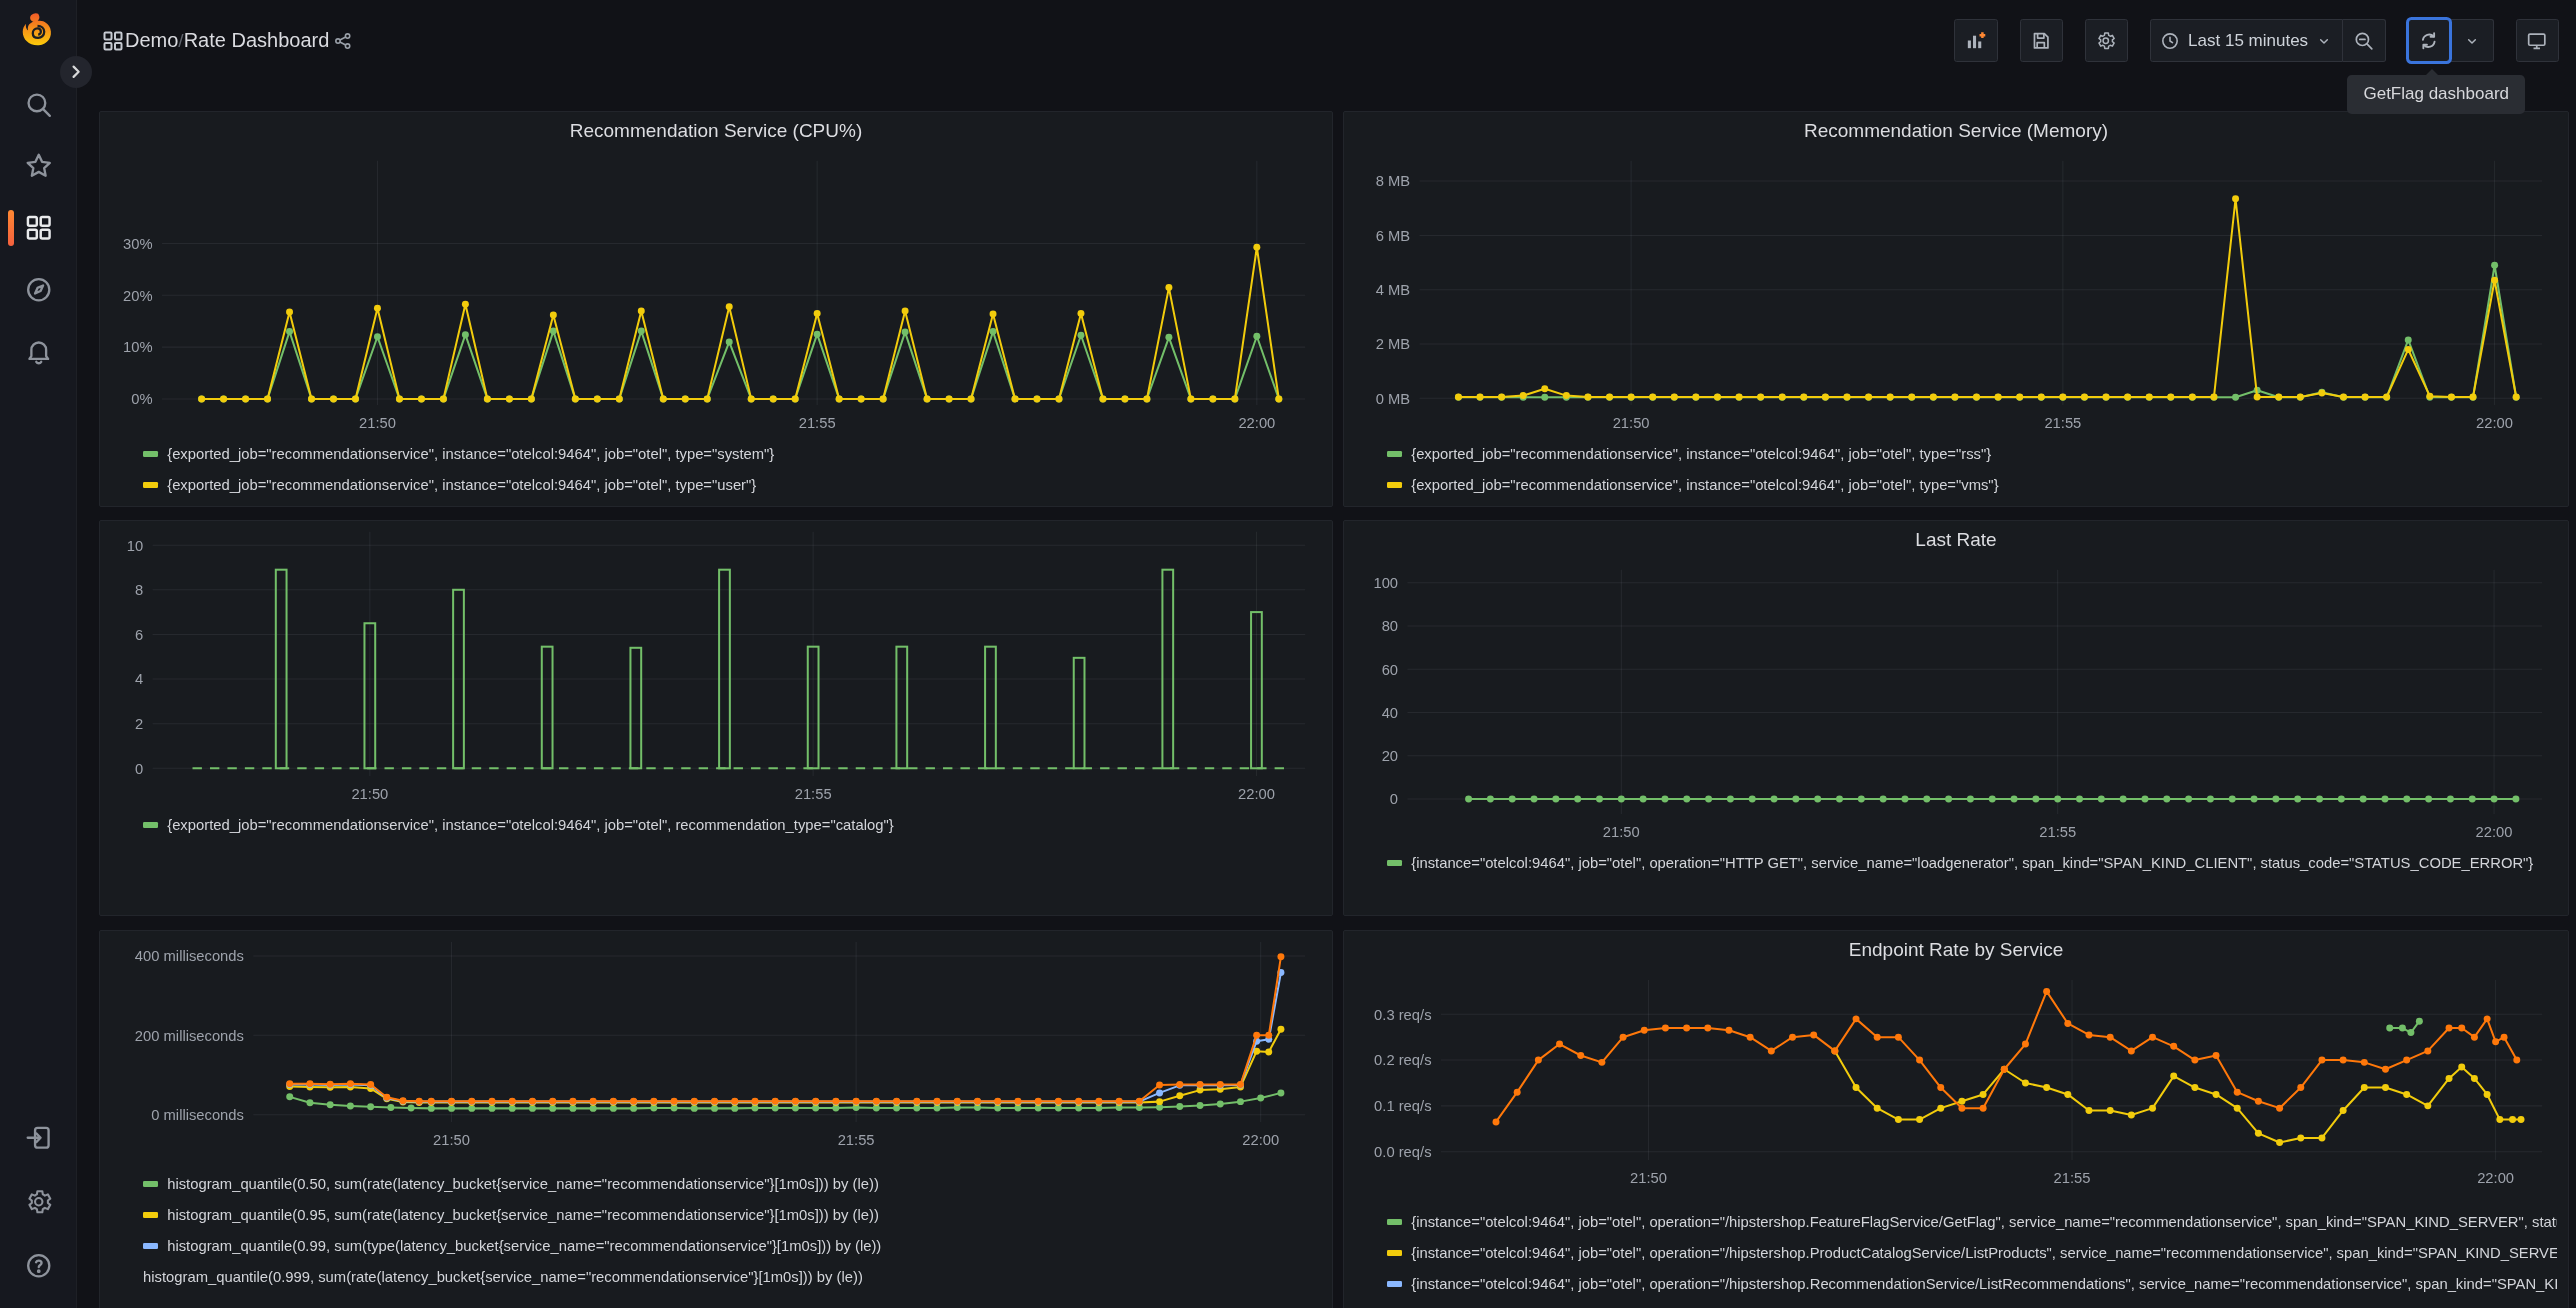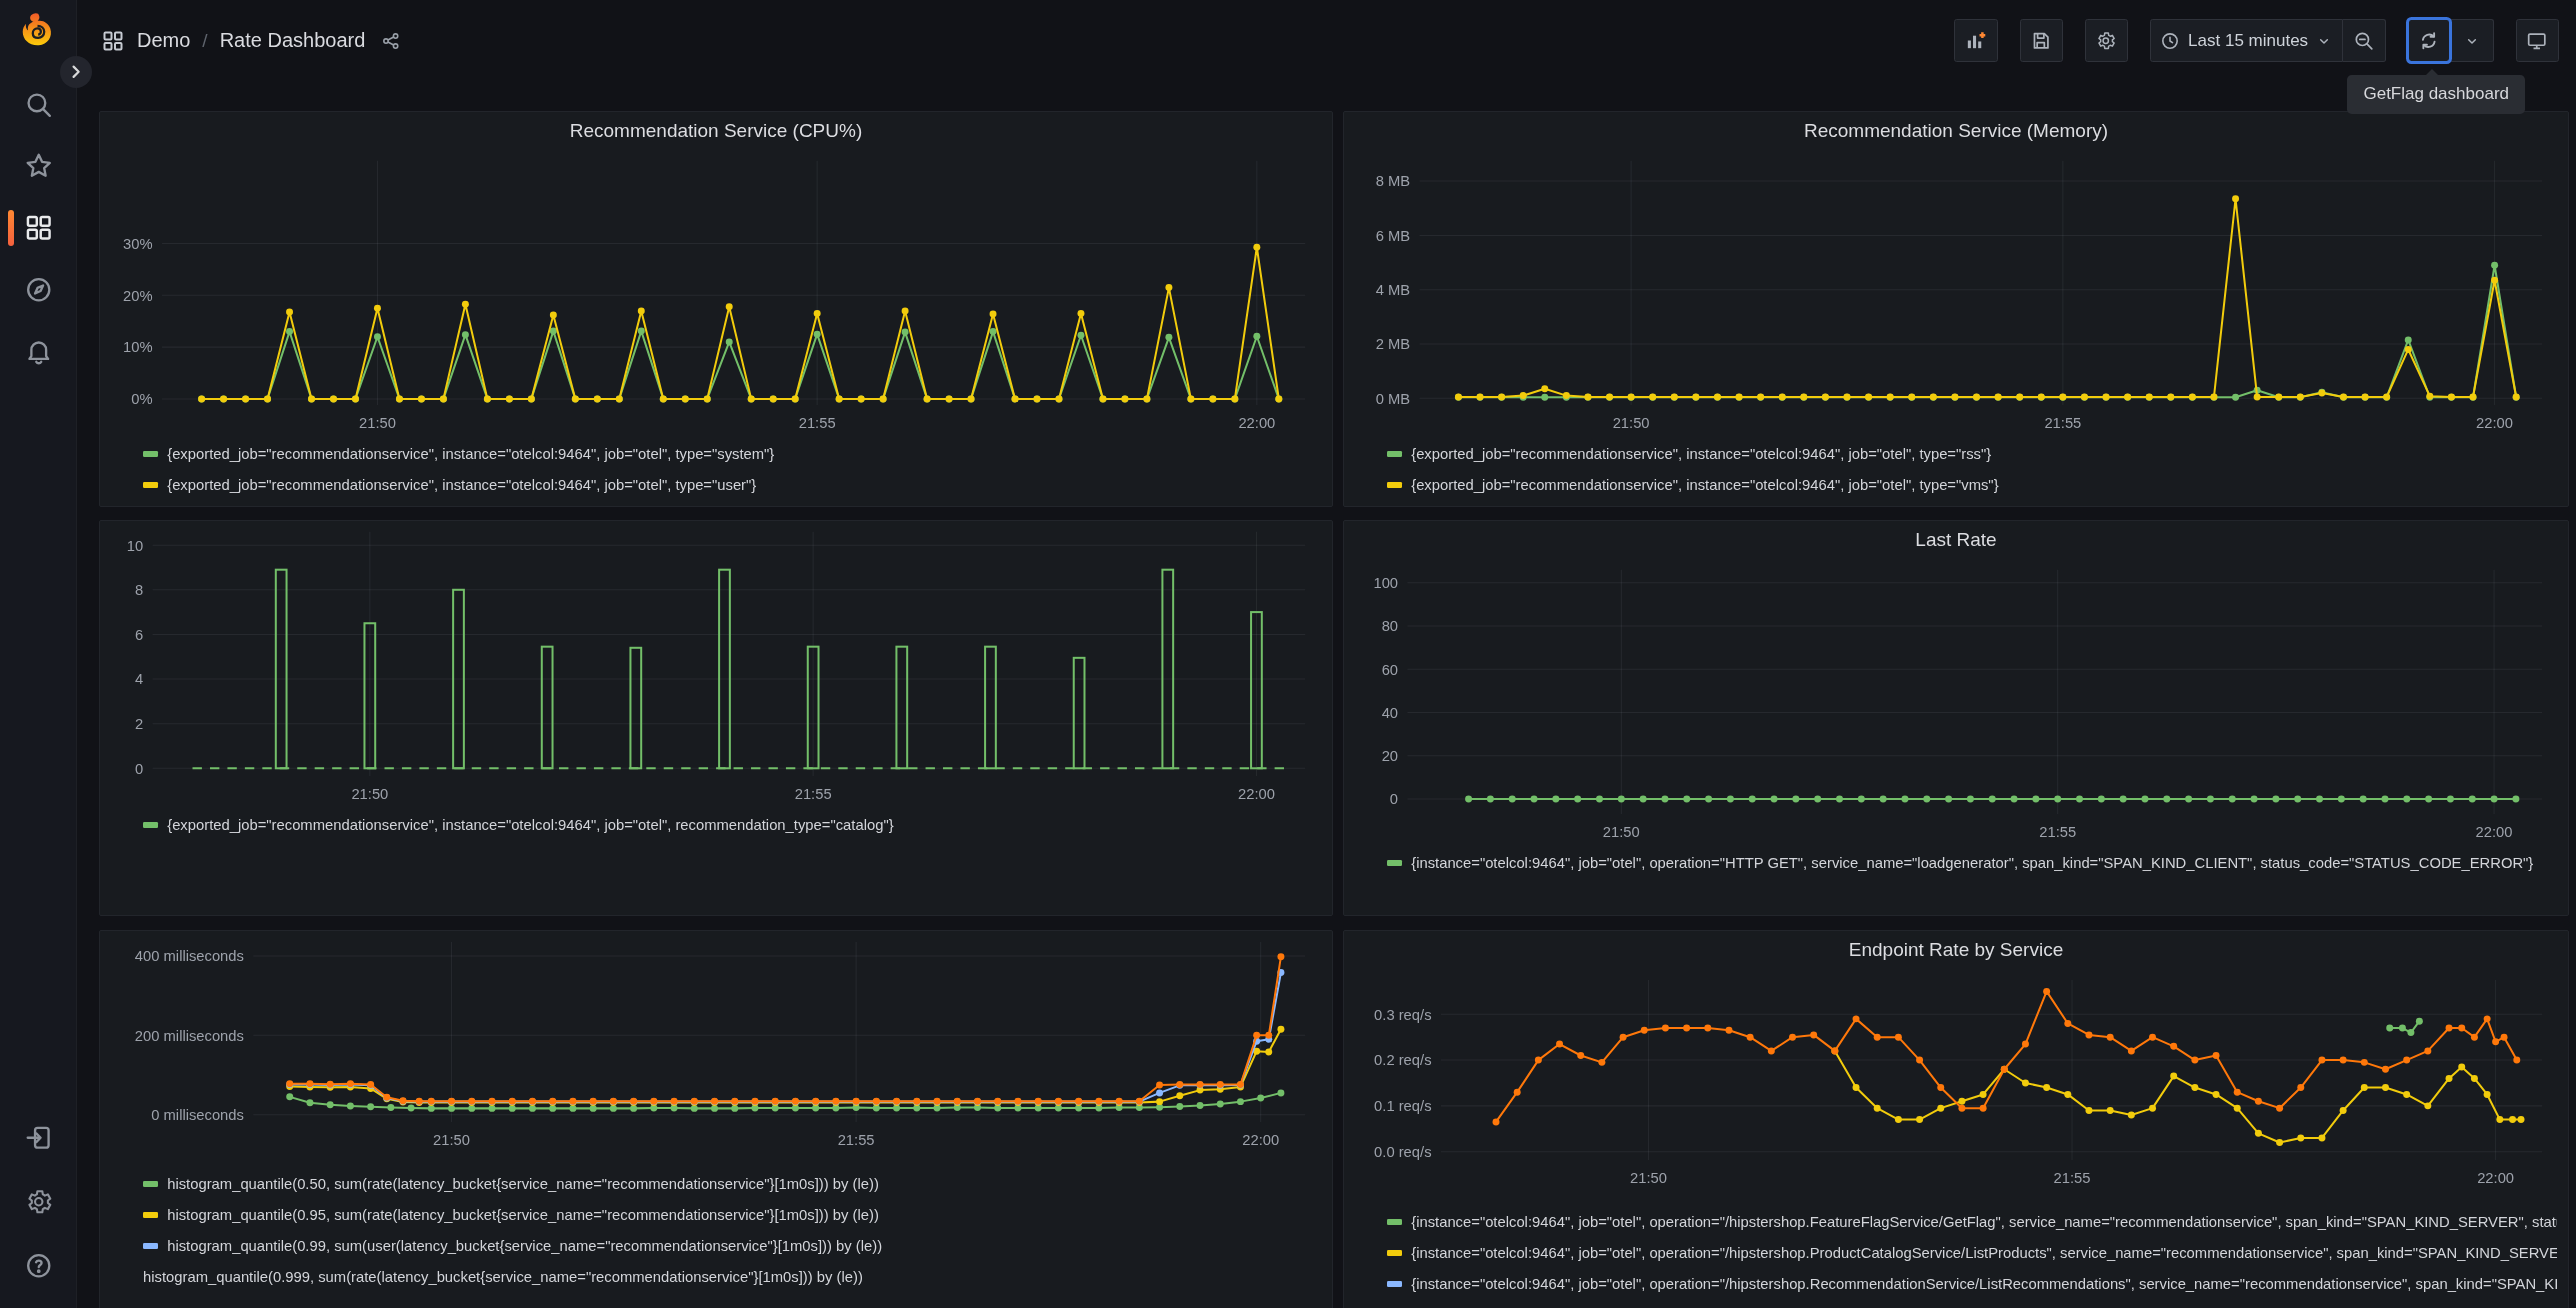--- a/index.html
+++ b/index.html
@@ -18,21 +18,21 @@
     background:#23252d;border:none;display:flex;align-items:center;justify-content:center;
     color:#d8d9da;z-index:6;padding:0;}
   .side-item{position:absolute;left:21px;width:35px;height:35px;display:flex;
     align-items:center;justify-content:center;color:#8e939c;background:none;border:none;padding:0;}
   .side-item.active{color:#e9eaec;}
   .active-bar{position:absolute;left:8px;width:6px;height:36px;border-radius:3.4px;
     background:linear-gradient(180deg,var(--accent-orange,#FF8833),#F5613E);}
 
   
   .breadcrumb{position:absolute;left:101px;top:19px;height:43px;display:flex;align-items:center;
-    gap:12px;font-size:20px;color:#dadbe0;z-index:4;}
+    gap:0;font-size:20px;color:#dadbe0;z-index:4;}
   .crumb{background:none;border:none;color:#dadbe0;font-size:20px;padding:0;font-family:inherit;}
   .crumb-sep{color:#5e636c;font-size:19px;}
   .crumb-icon{color:#c7cbd3;display:flex;}
   .share-btn{background:none;border:none;color:#9aa0a9;display:flex;padding:0;margin-left:4px;}
 
   .toolbar{position:absolute;top:19px;right:17.5px;display:flex;gap:22px;height:44px;z-index:4;}
   .tb{display:flex;align-items:center;justify-content:center;gap:8px;
     background:#1b1e24;border:0.7px solid #2f323a;border-radius:2.7px;color:#adb3bc;
     min-width:43px;height:43px;font-size:17px;padding:0 9.4px;box-sizing:border-box;font-family:inherit;}
   .tb-group{display:flex;}
@@ -828,21 +828,21 @@
           <div class="legend-row">
             <span class="legend-swatch" style="background: rgb(115, 191, 105);"></span>
             <span>histogram_quantile(0.50, sum(rate(latency_bucket{service_name="recommendationservice"}[1m0s])) by (le))</span>
           </div>
           <div class="legend-row">
             <span class="legend-swatch" style="background: rgb(242, 204, 12);"></span>
             <span>histogram_quantile(0.95, sum(rate(latency_bucket{service_name="recommendationservice"}[1m0s])) by (le))</span>
           </div>
           <div class="legend-row">
             <span class="legend-swatch" style="background: rgb(138, 184, 255);"></span>
-            <span>histogram_quantile(0.99, sum(user(latency_bucket{service_name="recommendationservice"}[1m0s])) by (le))</span>
+            <span>histogram_quantile(0.99, sum(type(latency_bucket{service_name="recommendationservice"}[1m0s])) by (le))</span>
           </div>
           <div class="legend-row">
             <span>histogram_quantile(0.999, sum(rate(latency_bucket{service_name="recommendationservice"}[1m0s])) by (le))</span>
           </div>
         </div></section>
       <section class="panel"><div class="panel-title">Endpoint Rate by Service</div><svg width="1206" height="222" class="chart" viewBox="0 0 1796 330">
           <line x1="437.07692307692344" x2="437.07692307692344" y1="16" y2="284" stroke="rgba(210,220,235,0.08)" stroke-width="1.5"></line>
           <text x="437.07692307692344" y="318" fill="#9da2ab" font-size="22" text-anchor="middle">21:50</text>
           <line x1="1067.8461538461543" x2="1067.8461538461543" y1="16" y2="284" stroke="rgba(210,220,235,0.08)" stroke-width="1.5"></line>
           <text x="1067.8461538461543" y="318" fill="#9da2ab" font-size="22" text-anchor="middle">21:55</text>

